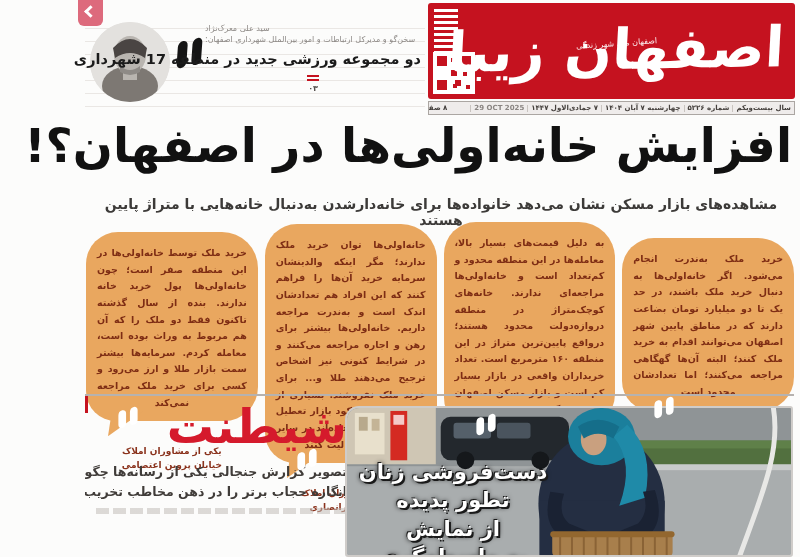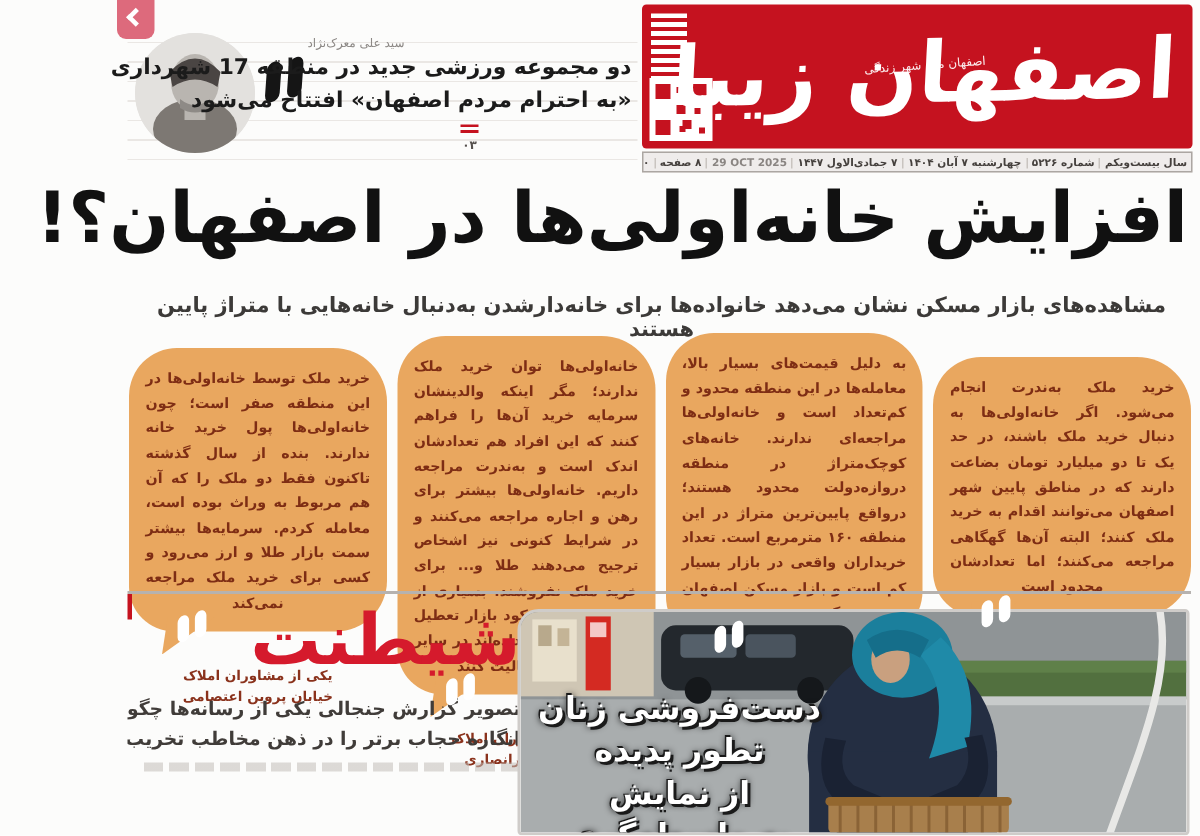--- a/index.html
+++ b/index.html
@@ -26,21 +26,21 @@
   .qr { position:absolute; left:5px; bottom:5px; width:42px; height:42px; background:#fff; padding:3px; }
   .qr .m { position:absolute; background:#c5121f; }
 
   
   .infobar { position:absolute; left:428px; top:101px; width:367px; height:14px;
     background:#efeceb; border:1px solid #aBA6a2; border-color:#aba6a2;
     display:flex; align-items:center; direction:rtl; overflow:hidden; }
   .infobar .seg { padding:0 3px; border-left:1px solid #c9c4c0; white-space:nowrap;
     font-size:7px; font-weight:bold; color:#45403d; line-height:1; }
   .infobar .seg:last-child { border-left:none; }
-  .infobar .seg.en { direction:ltr; color:#8a8582; }
+  .infobar .seg.en { direction:ltr; color:#8a8582;margin-left:20px; }
 
   
   .announce { position:absolute; left:85px; top:16px; width:340px; height:95px;
     background:repeating-linear-gradient(to bottom, rgba(0,0,0,0) 0 12px, #eae7e4 12px 13px); }
   .ann-photo { position:absolute; left:5px; top:6px; width:80px; height:80px; border-radius:50%;
     overflow:hidden; background:#e3e1de; }
   .ann-qmark { position:absolute; left:92px; top:24px; display:flex; gap:5px; transform:rotate(-12deg); }
   .ann-qmark i { display:block; width:10px; height:26px; background:#151515; border-radius:5px;
     transform:skewX(-16deg); }
   .ann-text-block { position:absolute; left:120px; right:4px; top:8px; text-align:left; }
@@ -116,22 +116,22 @@
         <path d="M23,26 Q40,8 57,26 L55,36 Q40,26 25,36 Z" fill="#4a4543"></path>
         <path d="M30,44 Q40,52 50,44 L50,50 Q40,56 30,50 Z" fill="#8e8a86"></path>
       </svg>
     </div>
     <div class="ann-qmark">
         <i></i>
         <i></i>
       </div>
     <div class="ann-text-block">
       <div class="ann-name">سید علی معرک‌نژاد</div>
+      <div class="ann-role">سخن‌گو و مدیرکل ارتباطات و امور بین‌الملل شهرداری اصفهان:</div>
       <div class="ann-title">دو مجموعه ورزشی جدید در منطقه 17 شهرداری</div>
-      <div class="ann-title">«به احترام مردم اصفهان» افتتاح می‌شود</div>
       <div class="ann-ref">
         <span class="bars"></span>
         <span class="num">۰۳</span>
       </div>
     </div>
   </div>
 
   <div class="masthead">
     <div class="barcode"></div>
     <div class="qr">

